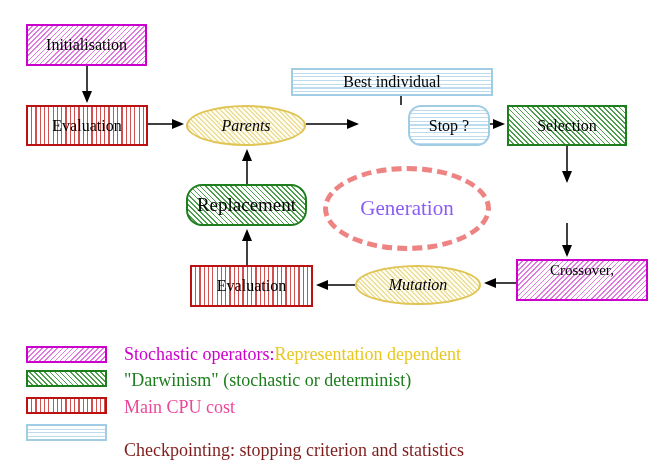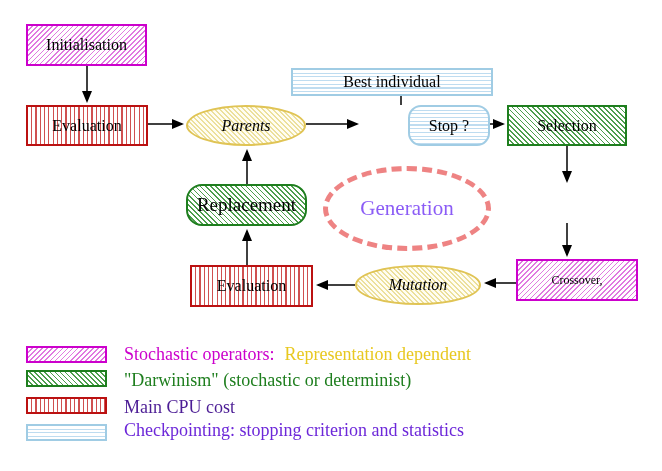--- a/index.html
+++ b/index.html
@@ -62,46 +62,46 @@
   #n-best        { left: 291px; top: 40px;  width: 202px; height: 28px; margin-top: 28px; }
   #n-replacement { left: 186px; top: 184px; width: 121px; height: 42px; font-size: 19px; border-radius: 16px; }
   #n-generation  {
     left: 323px; top: 166px; width: 168px; height: 85px;
     border: 5px dashed #ee8383; border-radius: 50%;
     color: #8b5cf6; font-size: 21px; background: transparent;
   }
   #n-genitors    { left: 506px; top: 185px; width: 122px; height: 38px; }
   #n-eval2       { left: 190px; top: 265px; width: 123px; height: 42px; }
   #n-offspring   { left: 355px; top: 265px; width: 126px; height: 40px; }
-  #n-crossover   { left: 516px; top: 259px; width: 122px; height: 42px;
-                   font-size: 12px; line-height: 1.25; flex-direction: column; }
+  #n-crossover   { left: 516px; top: 259px; width: 132px; height: 42px;
+                   font-size: 15px; line-height: 1.25; flex-direction: column; justify-content: space-between; }
 
   
   #arrows {
     position: absolute; left: 0; top: 0; width: 662px; height: 471px;
     z-index: 1; pointer-events: none;
   }
 
   
   .legend-swatch {
     position: absolute; left: 26px; width: 81px; height: 17px;
     box-sizing: border-box; z-index: 2;
   }
   #lg-sw-1 { top: 346px; }
   #lg-sw-2 { top: 370px; }
   #lg-sw-3 { top: 397px; }
   #lg-sw-4 { top: 424px; }
   .legend-label {
     position: absolute; left: 124px; font-size: 18px; white-space: nowrap; z-index: 2;
   }
   #lg-tx-1 { top: 344px; color: #cc00cc; }
-  #lg-tx-1 .secondary { color: #e8c820; margin-left: 10px; }
+  #lg-tx-1 .secondary { color: #e8c820; }
   #lg-tx-2 { top: 370px; color: #1e7e1e; }
-  #lg-tx-3 { top: 397px; color: #4c1d95; }
-  #lg-tx-4 { top: 420px; color: #6d28d9; }
+  #lg-tx-3 { top: 397px; color: #ec4899; }
+  #lg-tx-4 { top: 440px; color: #7f1d1d; }
 </style>
 </head>
 <body>
 
 <div class="canvas">
 
   <svg id="arrows" viewBox="0 0 662 471" xmlns="http://www.w3.org/2000/svg">
     <defs>
       <marker id="ah" markerWidth="12" markerHeight="10" refX="10" refY="5" orient="auto" markerUnits="userSpaceOnUse">
         <path d="M0,0 L12,5 L0,10 z" fill="#000000"></path>

